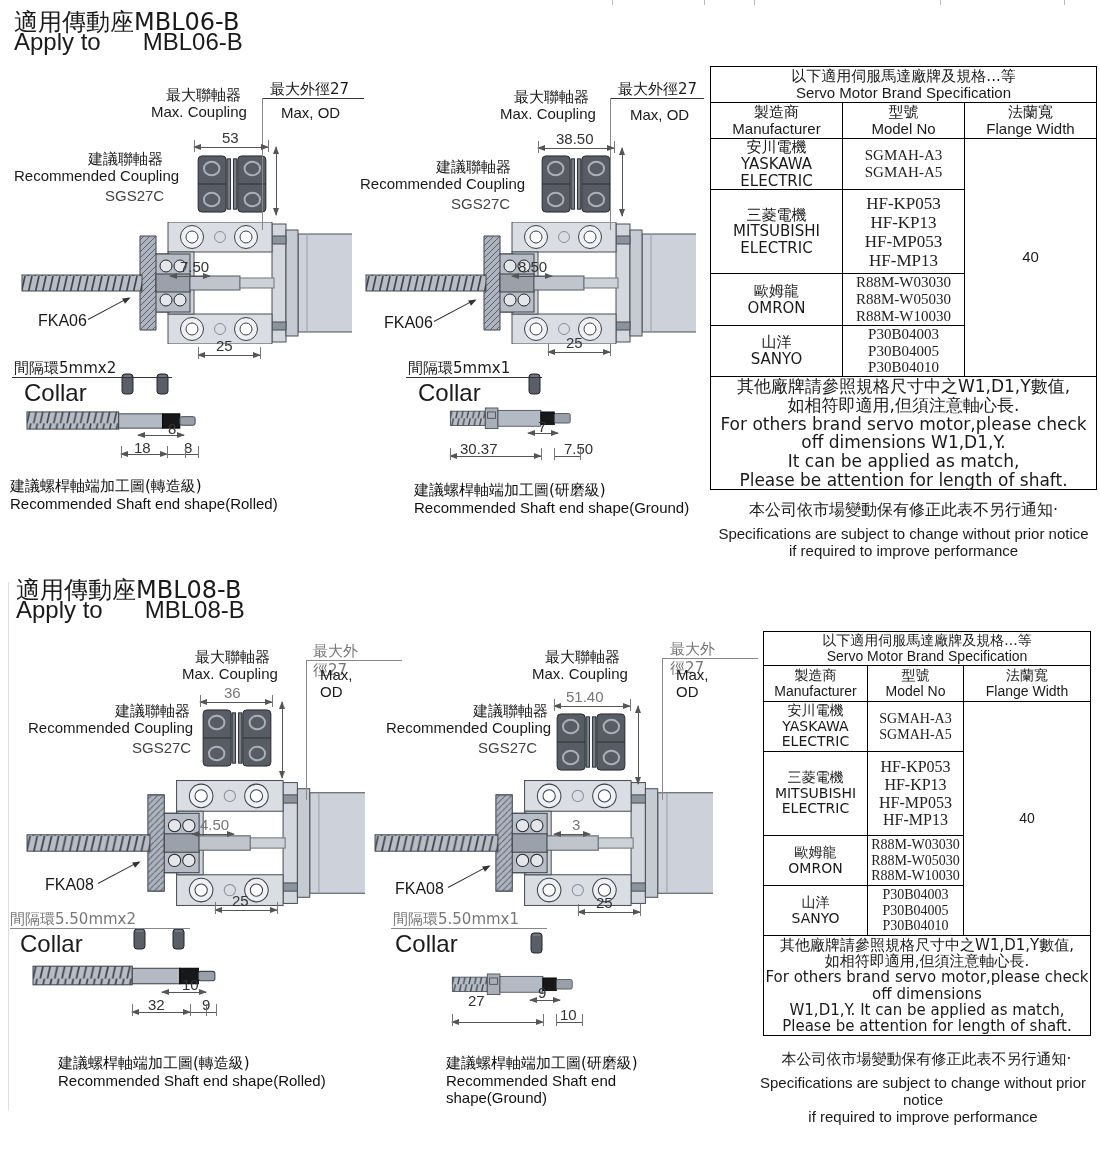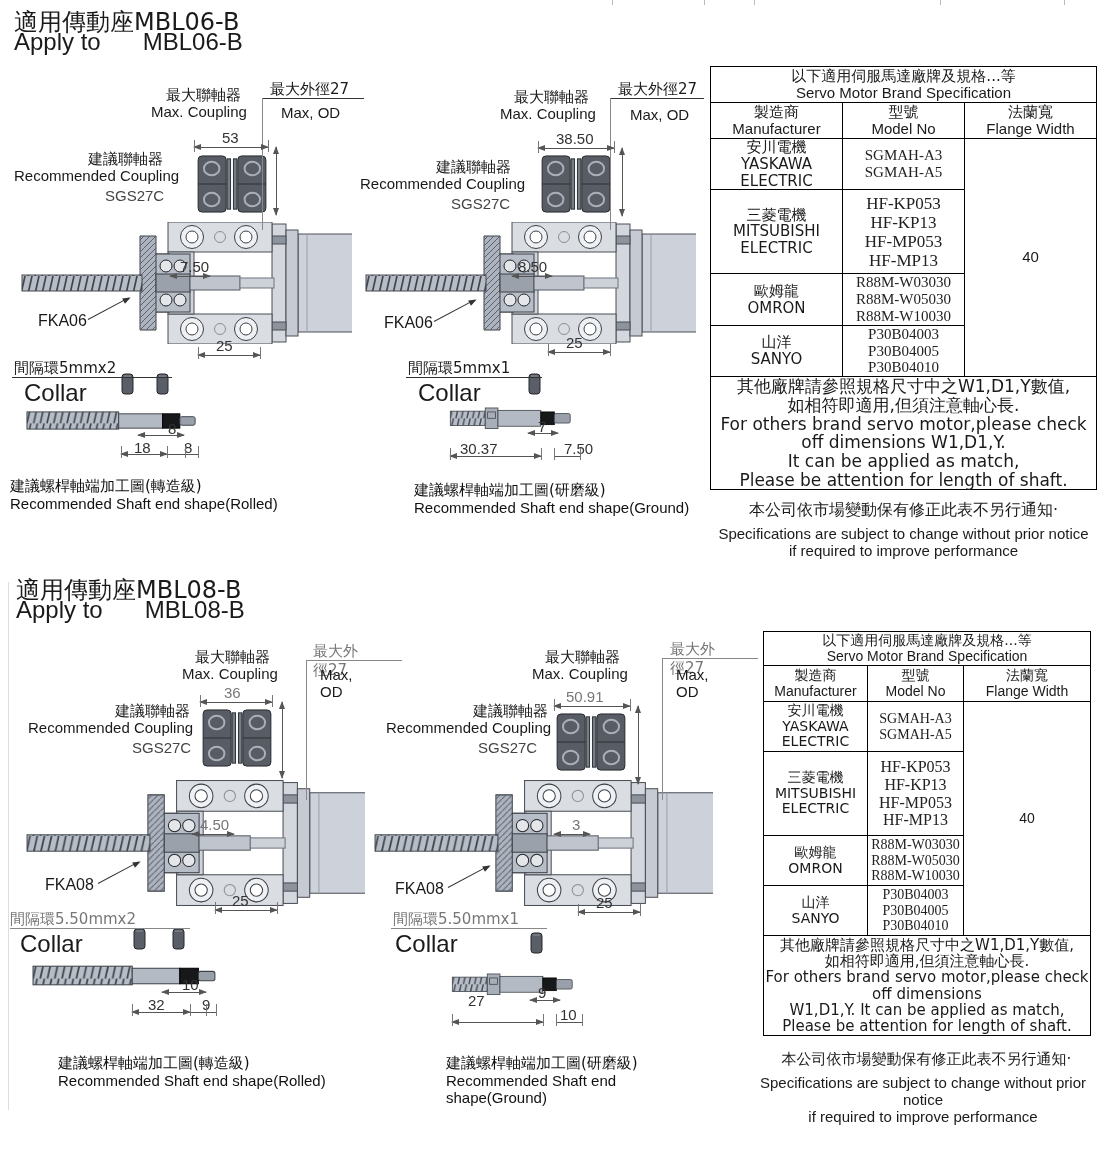--- a/index.html
+++ b/index.html
@@ -411,21 +411,21 @@
         <use href="#sym-shaft-ground"></use>
       </svg>
 
     <div class="abs zh t15" style="left:187px;top:8px" data-bind="sections.1.drawings.1.max_coupling_zh">最大聯軸器</div>
     <div class="abs t15" style="left:174px;top:25px" data-bind="sections.1.drawings.1.max_coupling_en">Max. Coupling</div>
     <div class="abs zh t15 gray" style="left:312px;top:0px" data-bind="sections.1.drawings.1.max_od_zh">最大外徑27</div>
     <div class="hline" style="left:304px;top:18px;width:96px;border-color:#888"></div>
     <div class="vline" style="left:304px;top:18px;height:142px"></div>
     <div class="abs t15" style="left:318px;top:26px" data-bind="sections.1.drawings.1.max_od_en">Max, OD</div>
 
-    <div class="abs dimtx gray" style="left:208px;top:48px" data-bind="sections.1.drawings.1.dim_width">50.91</div>
+    <div class="abs dimtx gray" style="left:208px;top:48px" data-bind="sections.1.drawings.1.dim_width">51.40</div>
     <div class="dl ar" style="left:196px;top:66px;width:76px"></div>
     <div class="tk" style="left:196px;top:59px"></div>
     <div class="tk" style="left:272px;top:59px"></div>
     <div class="dlv ar" style="left:280px;top:66px;height:78px"></div>
 
     <div class="abs zh t15" style="left:115px;top:62px" data-bind="sections.1.drawings.1.rec_zh">建議聯軸器</div>
     <div class="abs t15" style="left:28px;top:79px" data-bind="sections.1.drawings.1.rec_en">Recommended Coupling</div>
     <div class="abs t15" style="left:120px;top:99px;color:#444" data-bind="sections.1.drawings.1.rec_model">SGS27C</div>
 
     <div class="abs dimtx gray" style="left:214px;top:176px" data-bind="sections.1.drawings.1.dim_gap">3</div>

